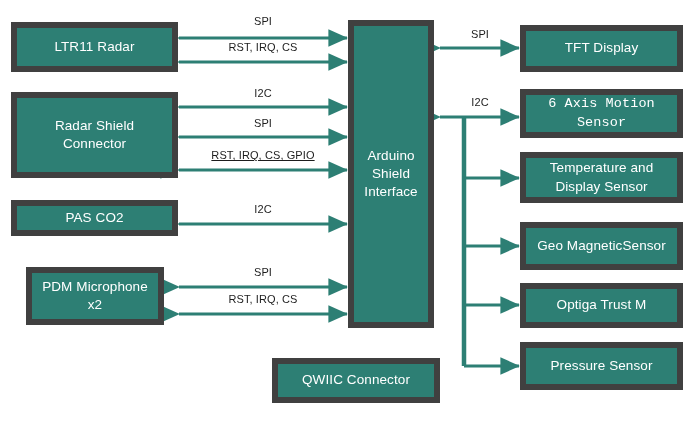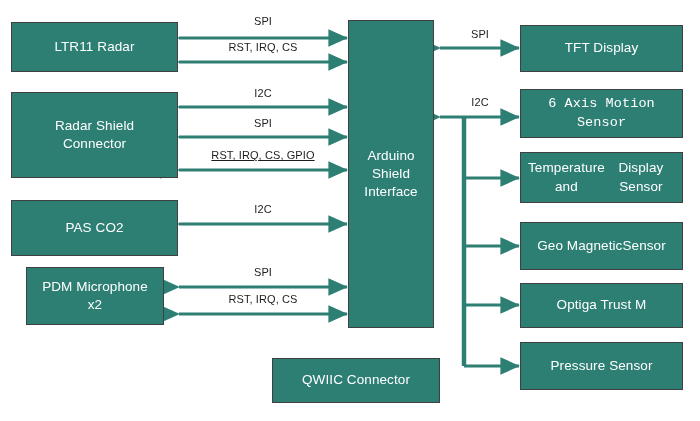--- a/index.html
+++ b/index.html
@@ -11,21 +11,21 @@
     position: relative;
     width: 700px;
     height: 421px;
     background: #ffffff;
     overflow: hidden;
     font-family: "Liberation Sans", sans-serif;
   }
   .block {
     position: absolute;
     background: #2d7f74;
-    border: 1px solid #404040;
+    border: 6px solid #404040;
     box-sizing: border-box;
     display: flex;
     align-items: center;
     justify-content: center;
     text-align: center;
     color: #ffffff;
     font-size: 13.5px;
     line-height: 1.35;
     letter-spacing: 0.1px;
     padding: 2px 6px;
@@ -100,21 +100,21 @@
 
   <div class="block" style="left:11px; top:22px; width:167px; height:50px;">
     <span>LTR11 Radar</span>
   </div>
 
   <div class="block" style="left:11px; top:92px; width:167px; height:86px; flex-direction:column;">
     <span>Radar Shield</span>
     <span>Connector</span>
   </div>
 
-  <div class="block" style="left:11px; top:200px; width:167px; height:56px;">
+  <div class="block" style="left:11px; top:200px; width:167px; height:36px;">
     <span>PAS CO2</span>
   </div>
 
   <div class="block" style="left:26px; top:267px; width:138px; height:58px; flex-direction:column;">
     <span>PDM Microphone</span>
     <span>x2</span>
   </div>
 
   <div class="block" style="left:348px; top:20px; width:86px; height:308px; flex-direction:column;">
     <span>Arduino</span>
@@ -124,21 +124,21 @@
 
   <div class="block" style="left:520px; top:25px; width:163px; height:47px;">
     <span>TFT Display</span>
   </div>
 
   <div class="block" style="left:520px; top:89px; width:163px; height:49px; flex-direction:column;font-family:Liberation Mono, monospace;">
     <span>6 Axis Motion</span>
     <span>Sensor</span>
   </div>
 
-  <div class="block" style="left:520px; top:152px; width:163px; height:51px; flex-direction:row;">
+  <div class="block" style="left:520px; top:152px; width:163px; height:51px; flex-direction:column;">
     <span>Temperature and</span>
     <span>Display Sensor</span>
   </div>
 
   <div class="block" style="left:520px; top:222px; width:163px; height:48px; flex-direction:row;">
     <span>Geo Magnetic</span>
     <span>Sensor</span>
   </div>
 
   <div class="block" style="left:520px; top:283px; width:163px; height:45px;">

